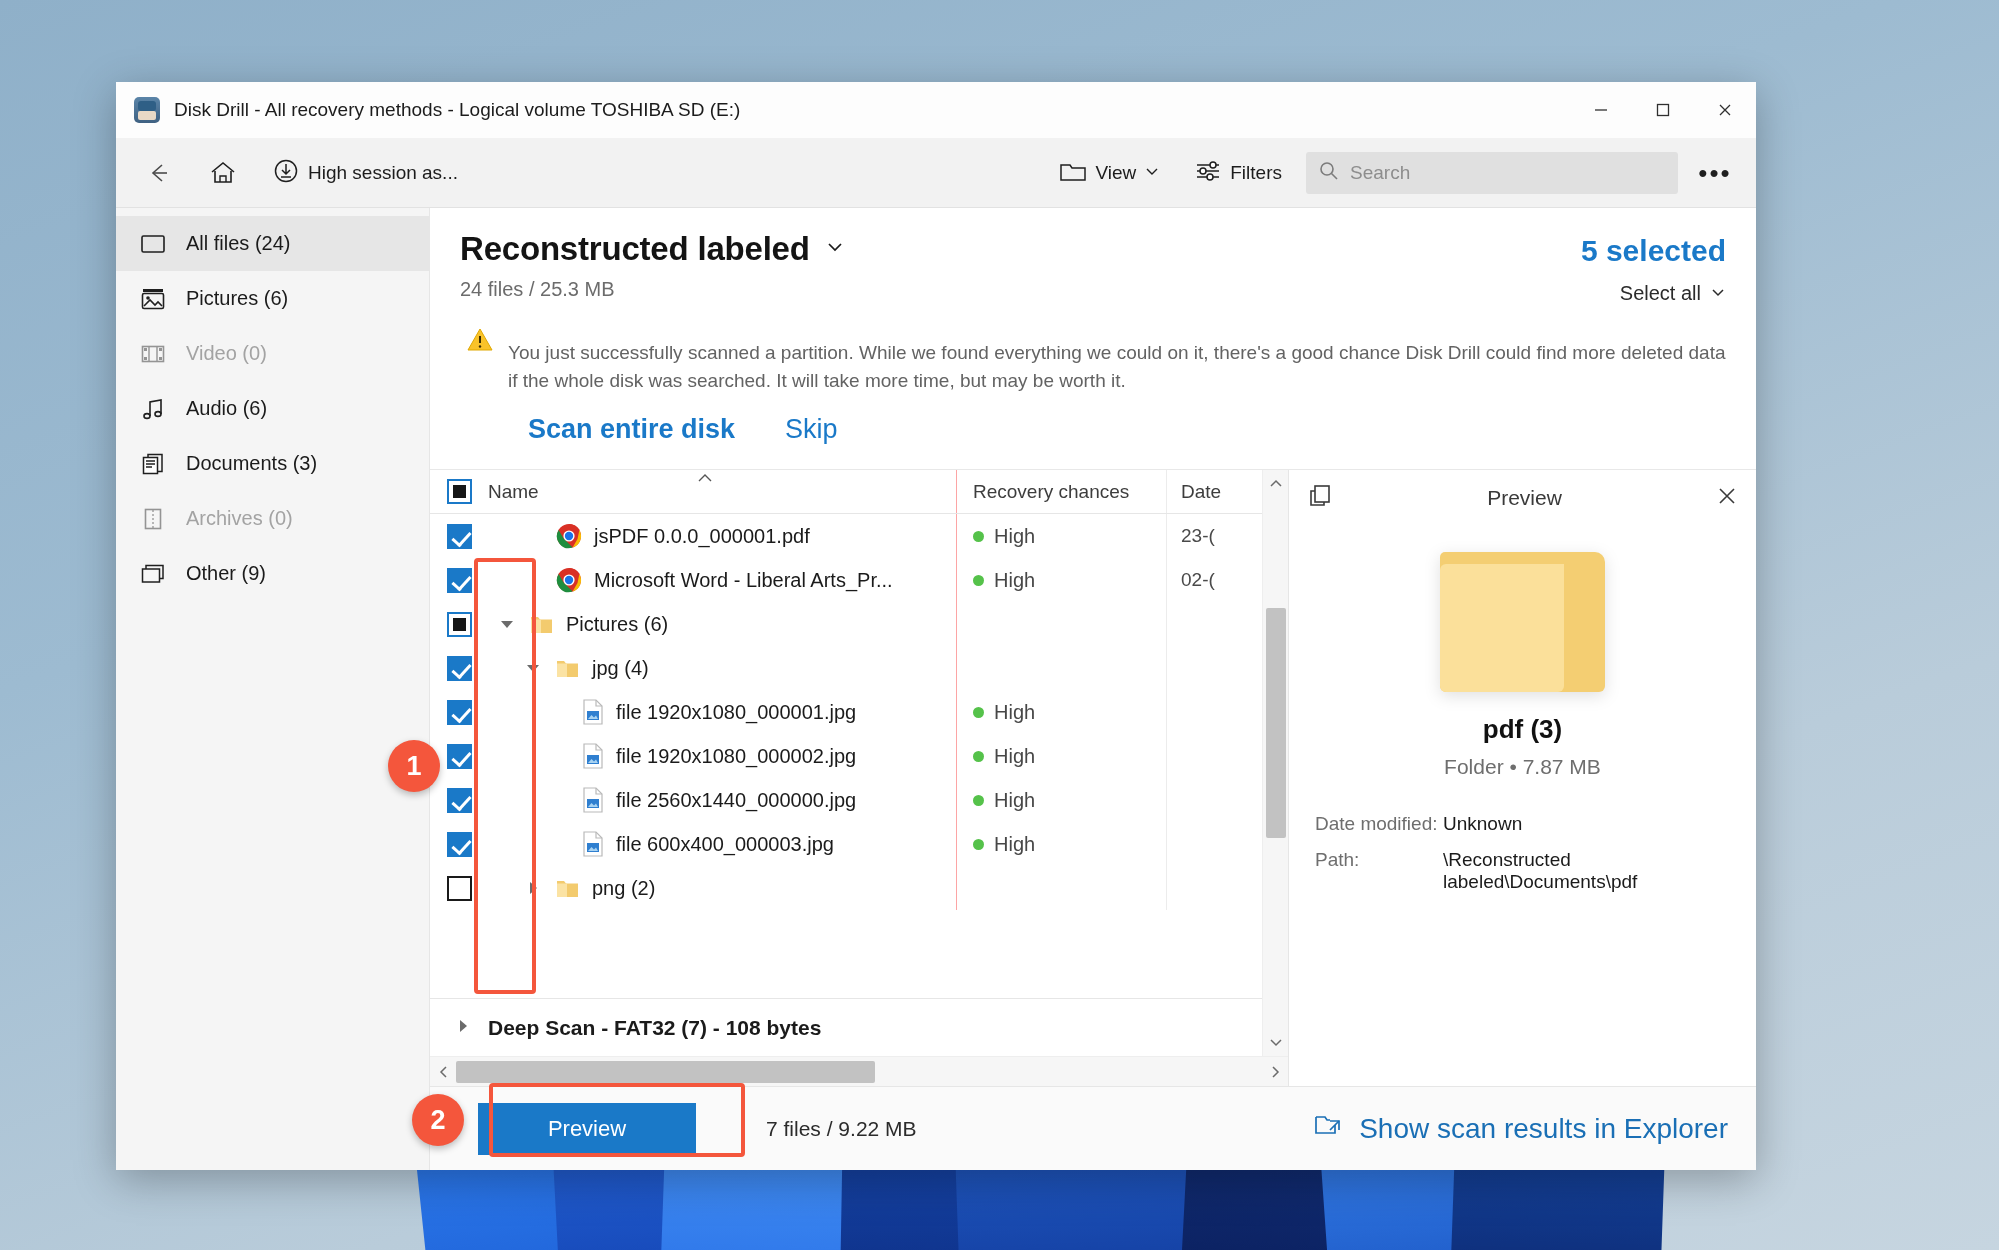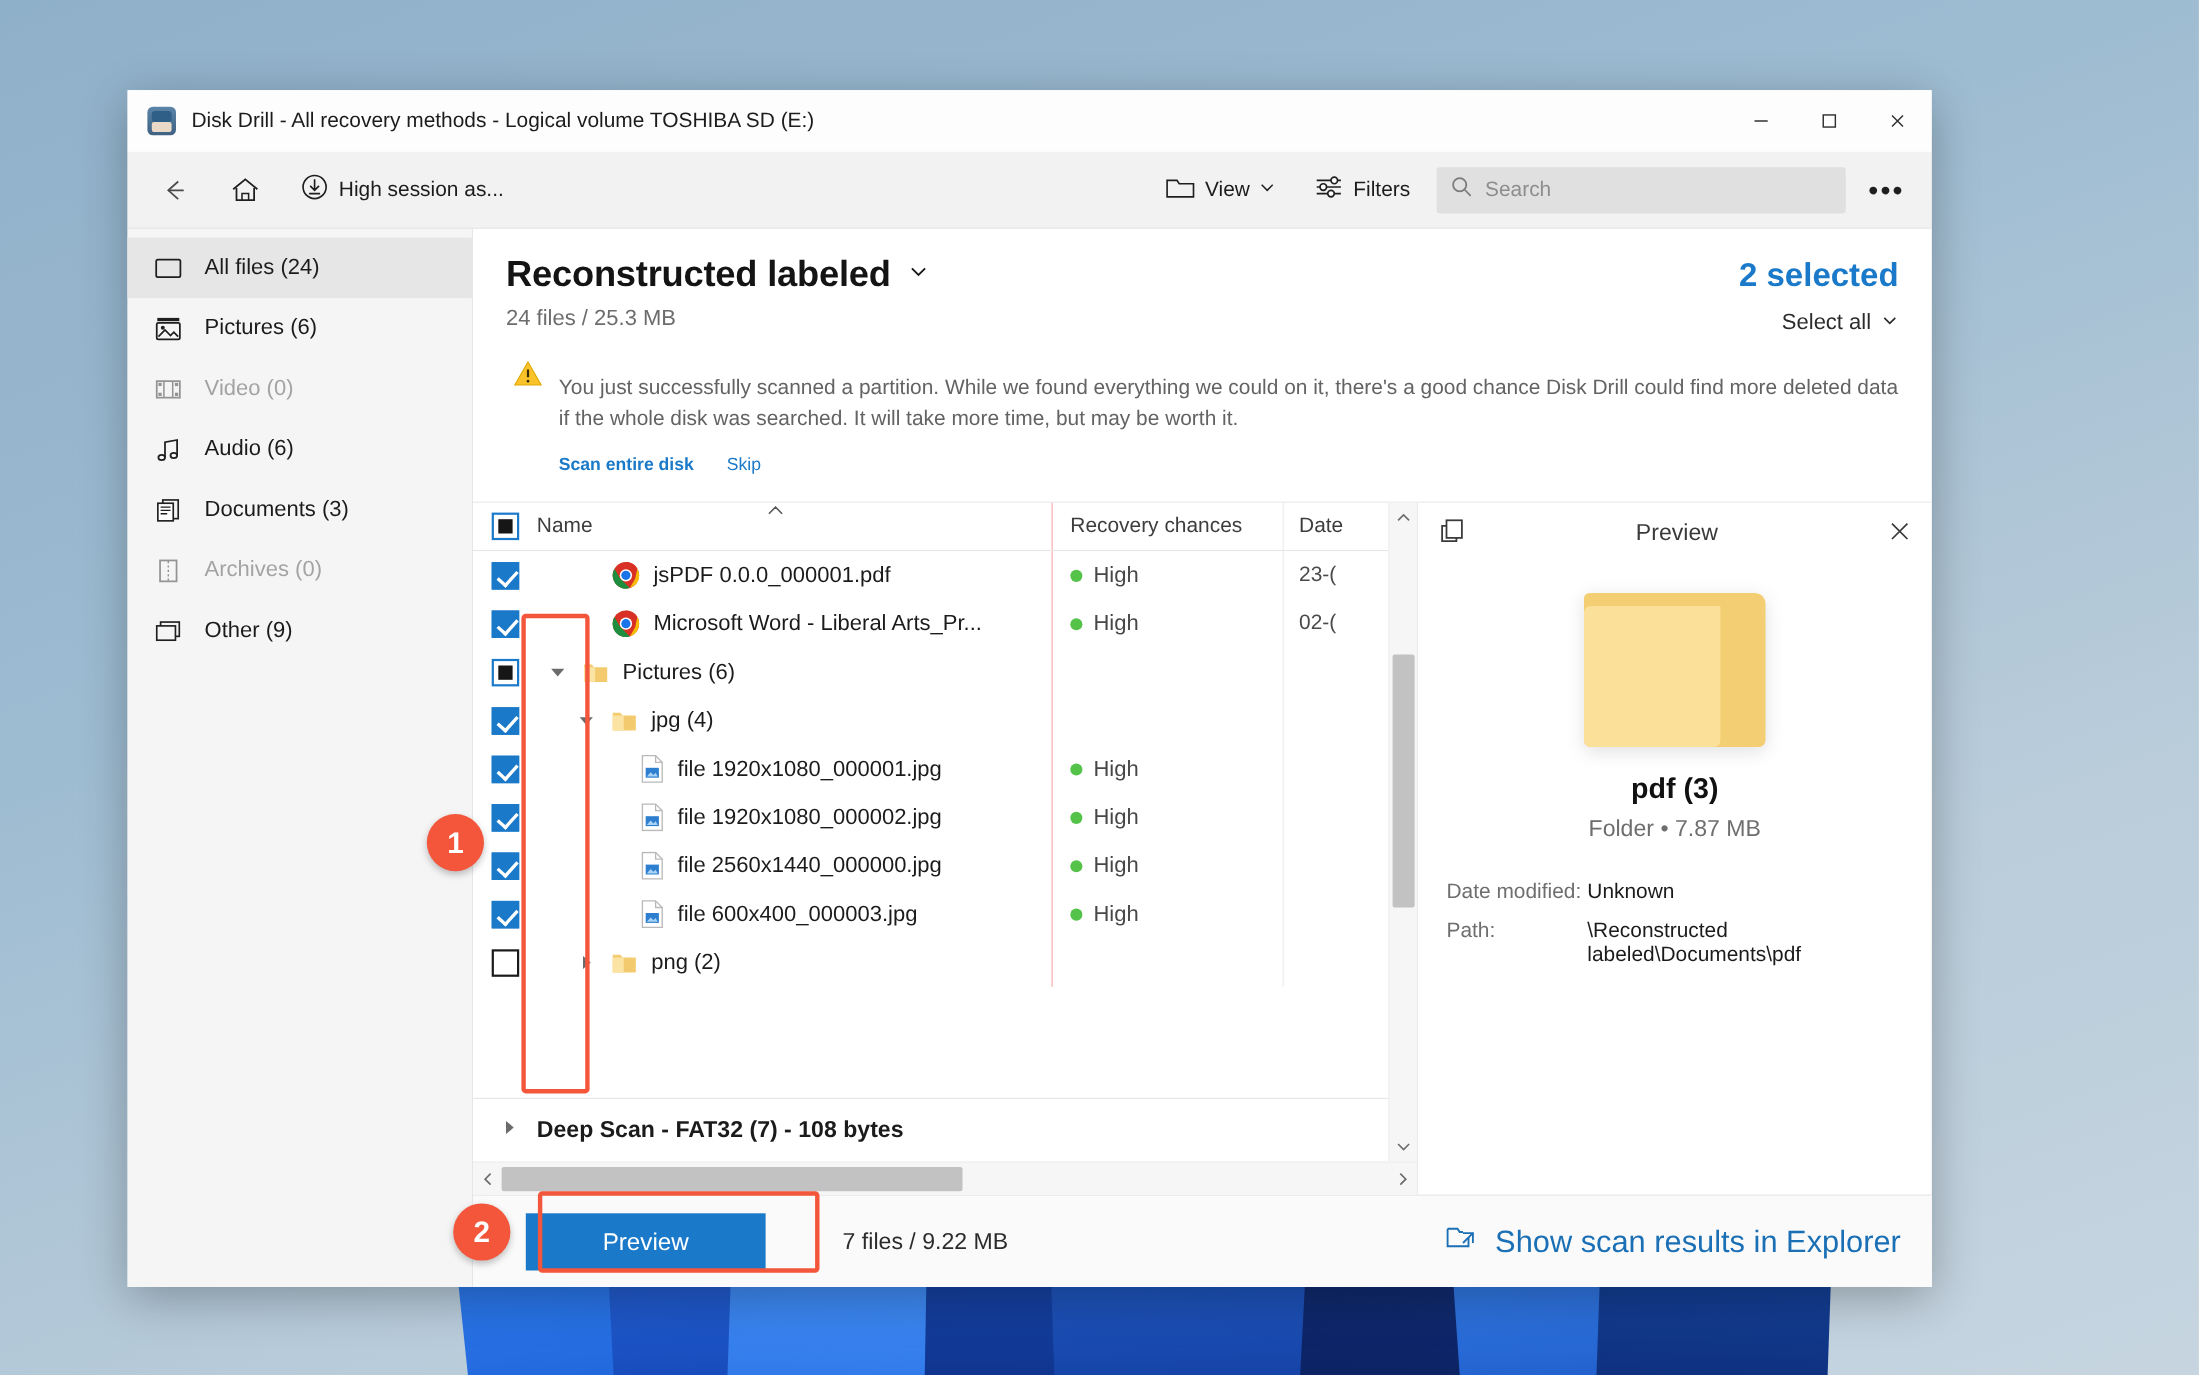--- a/index.html
+++ b/index.html
@@ -98,21 +98,21 @@
   .ch-sub { font-size:20px; color:#6c6c6c; margin-top:10px; }
   .ch-right { text-align:right; padding-top:4px; }
   .selected-count { font-size:30px; color:#1a79c8; font-weight:bold; }
   .select-all { font-size:20px; color:#2b2b2b; margin-top:14px; display:flex; align-items:center; gap:9px; justify-content:flex-end;}
   
   .banner { padding: 22px 30px 0 36px; display:flex; gap:14px; border-bottom:1px solid #e8e8e8; padding-bottom:24px;}
   .banner-body { flex:1; }
   .banner-title { font-size:20px; font-weight:bold; color:#1b1b1b; }
   .banner-text { font-size:19px; color:#636363; line-height:1.45; margin-top:12px; max-width:1250px; }
   .banner-actions { margin-top:20px; display:flex; gap:30px; }
-  .link-blue { font-size:16px; color:#1a79c8; }
+  .link-blue { font-size:27px; color:#1a79c8;margin-left:20px; }
   .link-blue.strong { font-weight:bold; }
   
   .table-area { flex:1; display:flex; min-height:0; }
   .table-wrap { flex:1; display:flex; flex-direction:column; min-width:0; position:relative; }
   .grid-scroll { flex:1; display:flex; min-height:0; }
   .grid { flex:1; min-width:0; display:flex; flex-direction:column; }
   .thead {
     height:44px; display:flex; align-items:center; border-bottom:1px solid #e6e6e6;
     font-size:19px; color:#3d3d3d; position:relative;
   }
@@ -388,21 +388,21 @@
             <span class="ch-title-text">Reconstructed labeled</span>
             <span>
               <svg width="22" height="22" viewBox="0 0 22 22">
                   <path d="M5 8l6 6 6-6" fill="none" stroke="#1a1a1a" stroke-width="1.7"></path>
                 </svg>
             </span>
           </div>
           <div class="ch-sub">24 files / 25.3 MB</div>
         </div>
         <div class="ch-right">
-          <div class="selected-count">2 selected</div>
+          <div class="selected-count">5 selected</div>
           <div class="select-all">
             <span>Select all</span>
             <span>
               <svg width="16" height="16" viewBox="0 0 16 16">
                   <path d="M3 6l5 5 5-5" fill="none" stroke="#2b2b2b" stroke-width="1.5"></path>
                 </svg>
             </span>
           </div>
         </div>
       </div>

